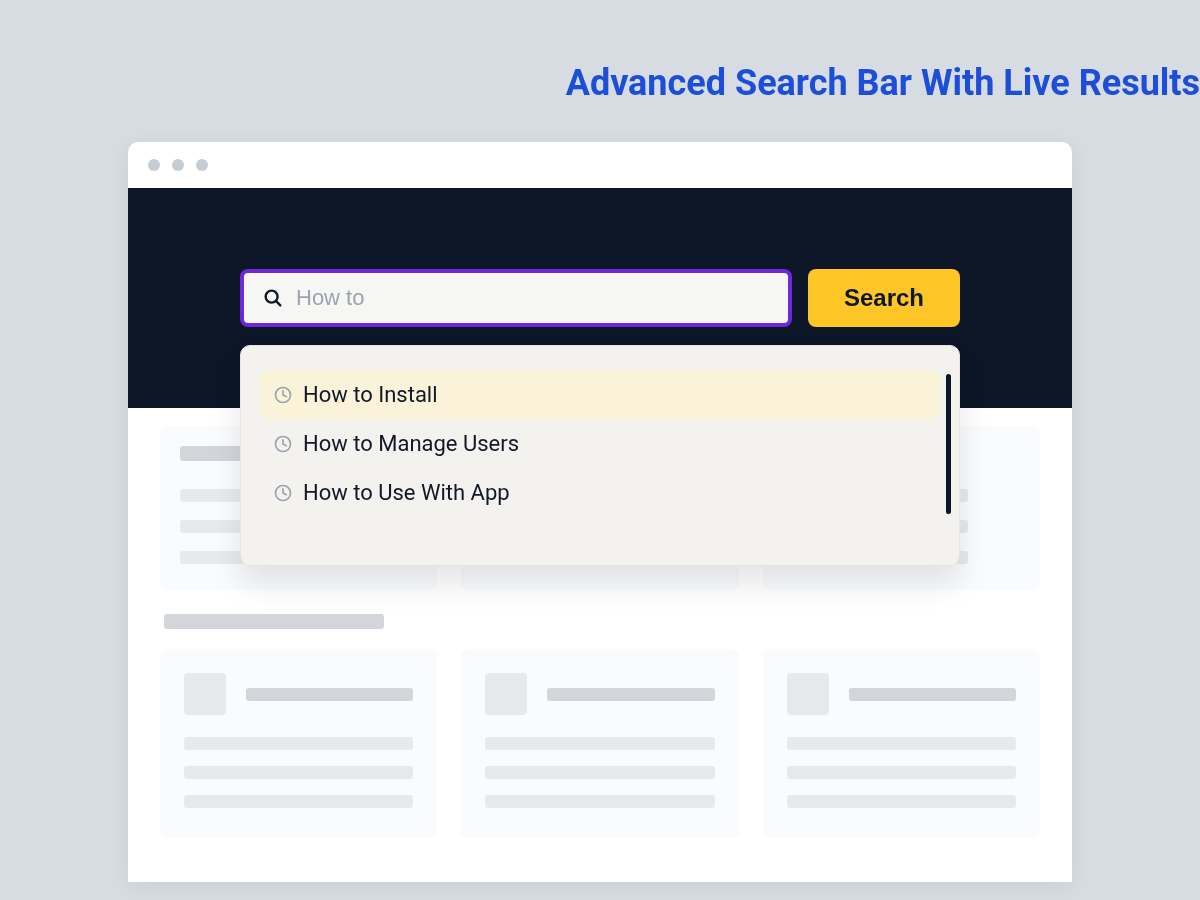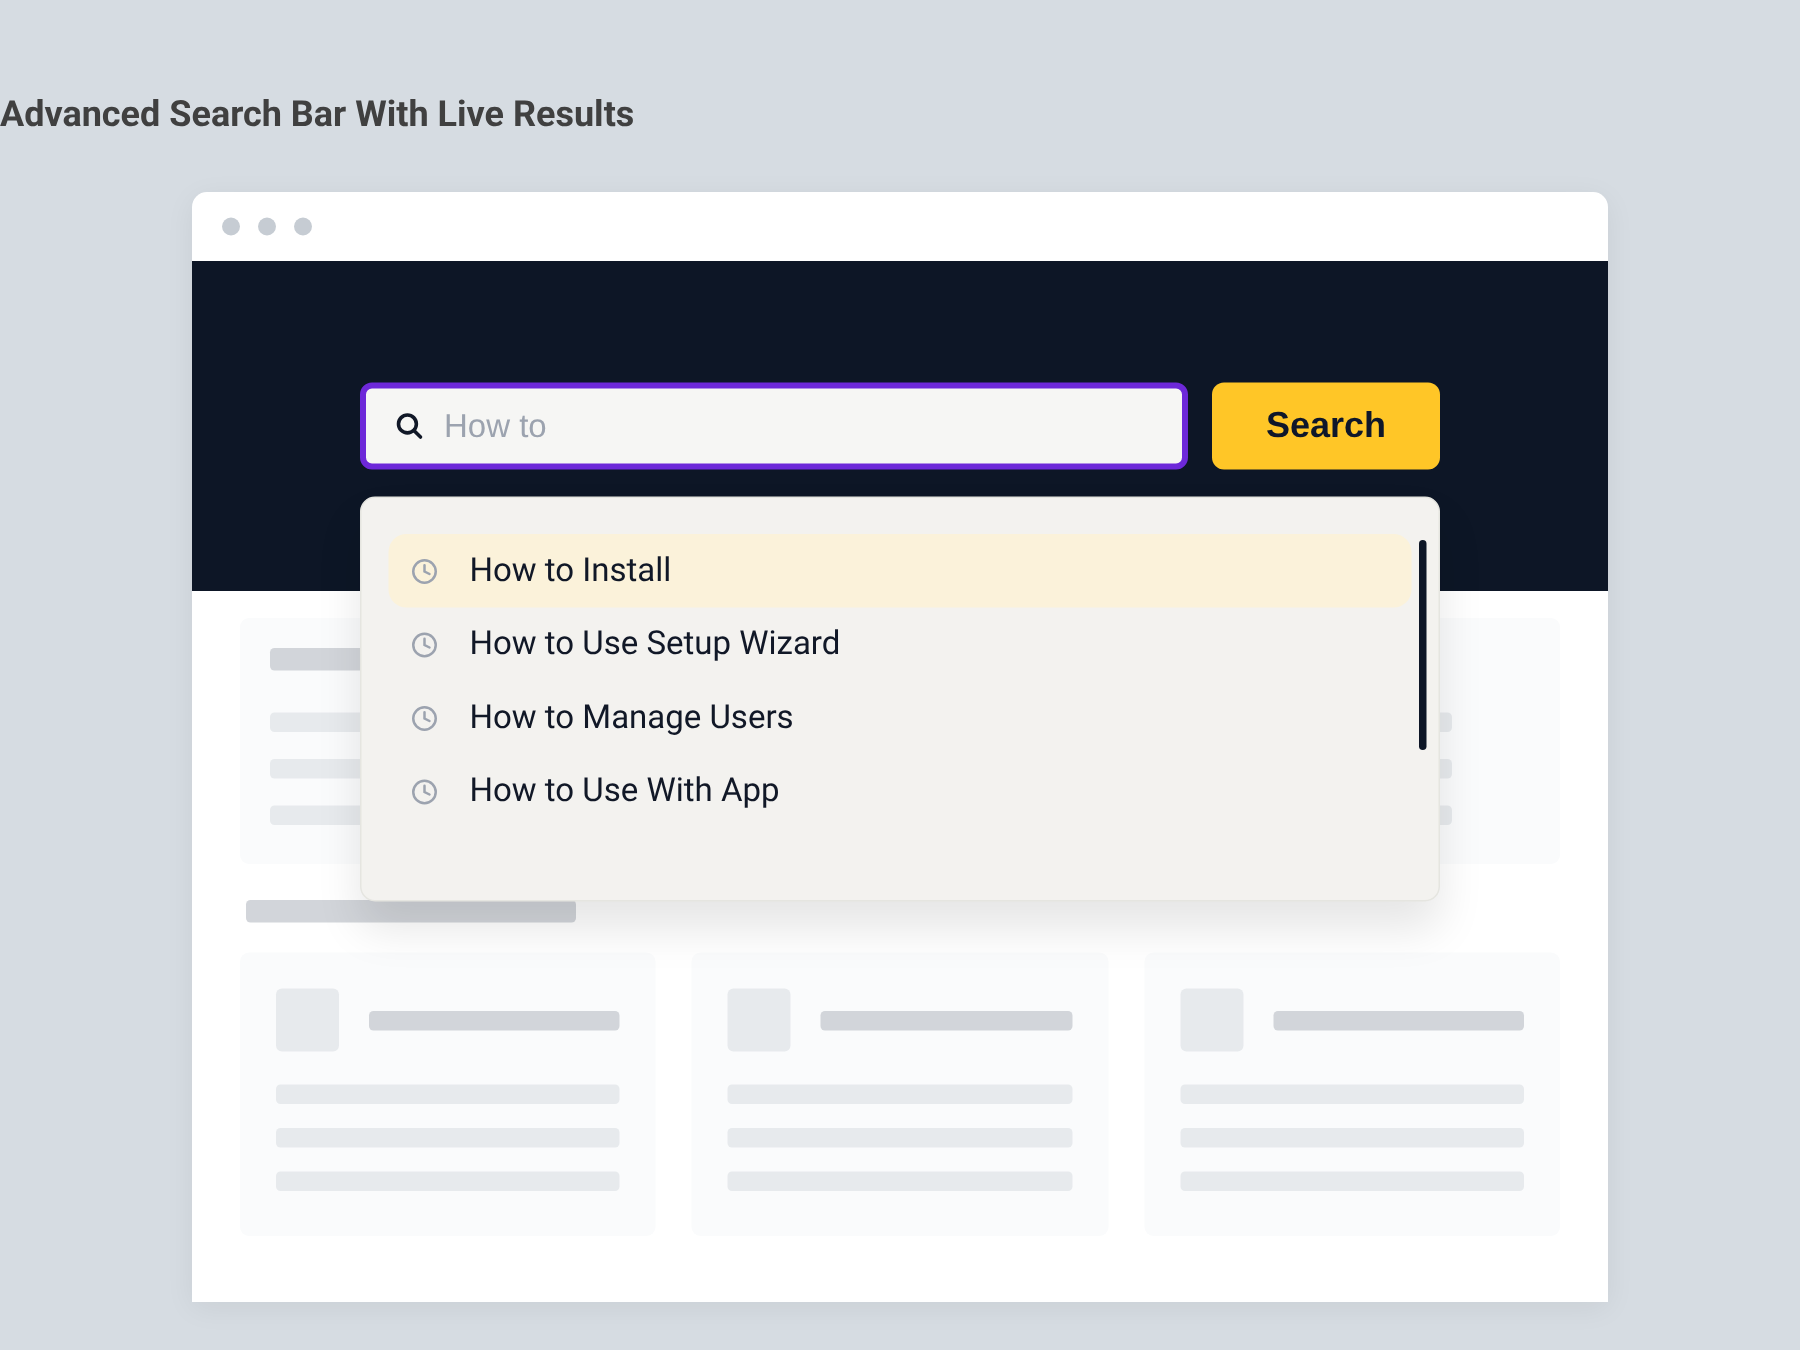--- a/index.html
+++ b/index.html
@@ -4,24 +4,24 @@
 <style>
   * { box-sizing: border-box; margin: 0; padding: 0; }
   body {
     font-family: -apple-system, BlinkMacSystemFont, "Segoe UI", Roboto, Helvetica, Arial, sans-serif;
     background: #D6DCE2;
     width: 1200px;
     height: 900px;
     overflow: hidden;
   }
   .page-title {
-    text-align: left;
-    font-size: 24px;
+    text-align: right;
+    font-size: 36px;
     font-weight: 700;
-    color: #404040;
+    color: #1d4ed8;
     padding: 62px 0 38px;
   }
   .browser {
     width: 944px;
     margin: 0 auto;
     background: #fff;
     border-radius: 10px 10px 0 0;
     box-shadow: 0 4px 20px rgba(0,0,0,0.06);
     overflow: visible;
     position: relative;
@@ -103,21 +103,21 @@
     right: 8px;
     top: 28px;
     width: 5px;
     height: 140px;
     background: #0D1626;
     border-radius: 3px;
   }
   .dropdown-item {
     display: flex;
     align-items: center;
-    gap: 20px;
+    gap: 10px;
     padding: 12px 14px;
     border-radius: 12px;
     font-size: 22px;
     color: #111827;
     cursor: pointer;
   }
   .dropdown-item.selected {
     background: #FBF2DA;
   }
   .dropdown-item svg { flex-shrink: 0; }
@@ -193,27 +193,20 @@
         <div class="dropdown-scroll-track"></div>
 
         <div class="dropdown-item selected">
           <svg width="20" height="20" viewBox="0 0 24 24" fill="none" stroke="#9CA3AF" stroke-width="2" stroke-linecap="round">
             <circle cx="12" cy="12" r="9"></circle>
               <polyline points="12 7 12 12 16 14"></polyline>
           </svg>
           <span>How to Install</span>
         </div>
 
-        <div class="dropdown-item">
-          <svg width="20" height="20" viewBox="0 0 24 24" fill="none" stroke="#9CA3AF" stroke-width="2" stroke-linecap="round">
-            <circle cx="12" cy="12" r="9"></circle>
-              <polyline points="12 7 12 12 16 14"></polyline>
-          </svg>
-          <span>How to Use Setup Wizard</span>
-        </div>
 
         <div class="dropdown-item">
           <svg width="20" height="20" viewBox="0 0 24 24" fill="none" stroke="#9CA3AF" stroke-width="2" stroke-linecap="round">
             <circle cx="12" cy="12" r="9"></circle>
               <polyline points="12 7 12 12 16 14"></polyline>
           </svg>
           <span>How to Manage Users</span>
         </div>
 
         <div class="dropdown-item">

